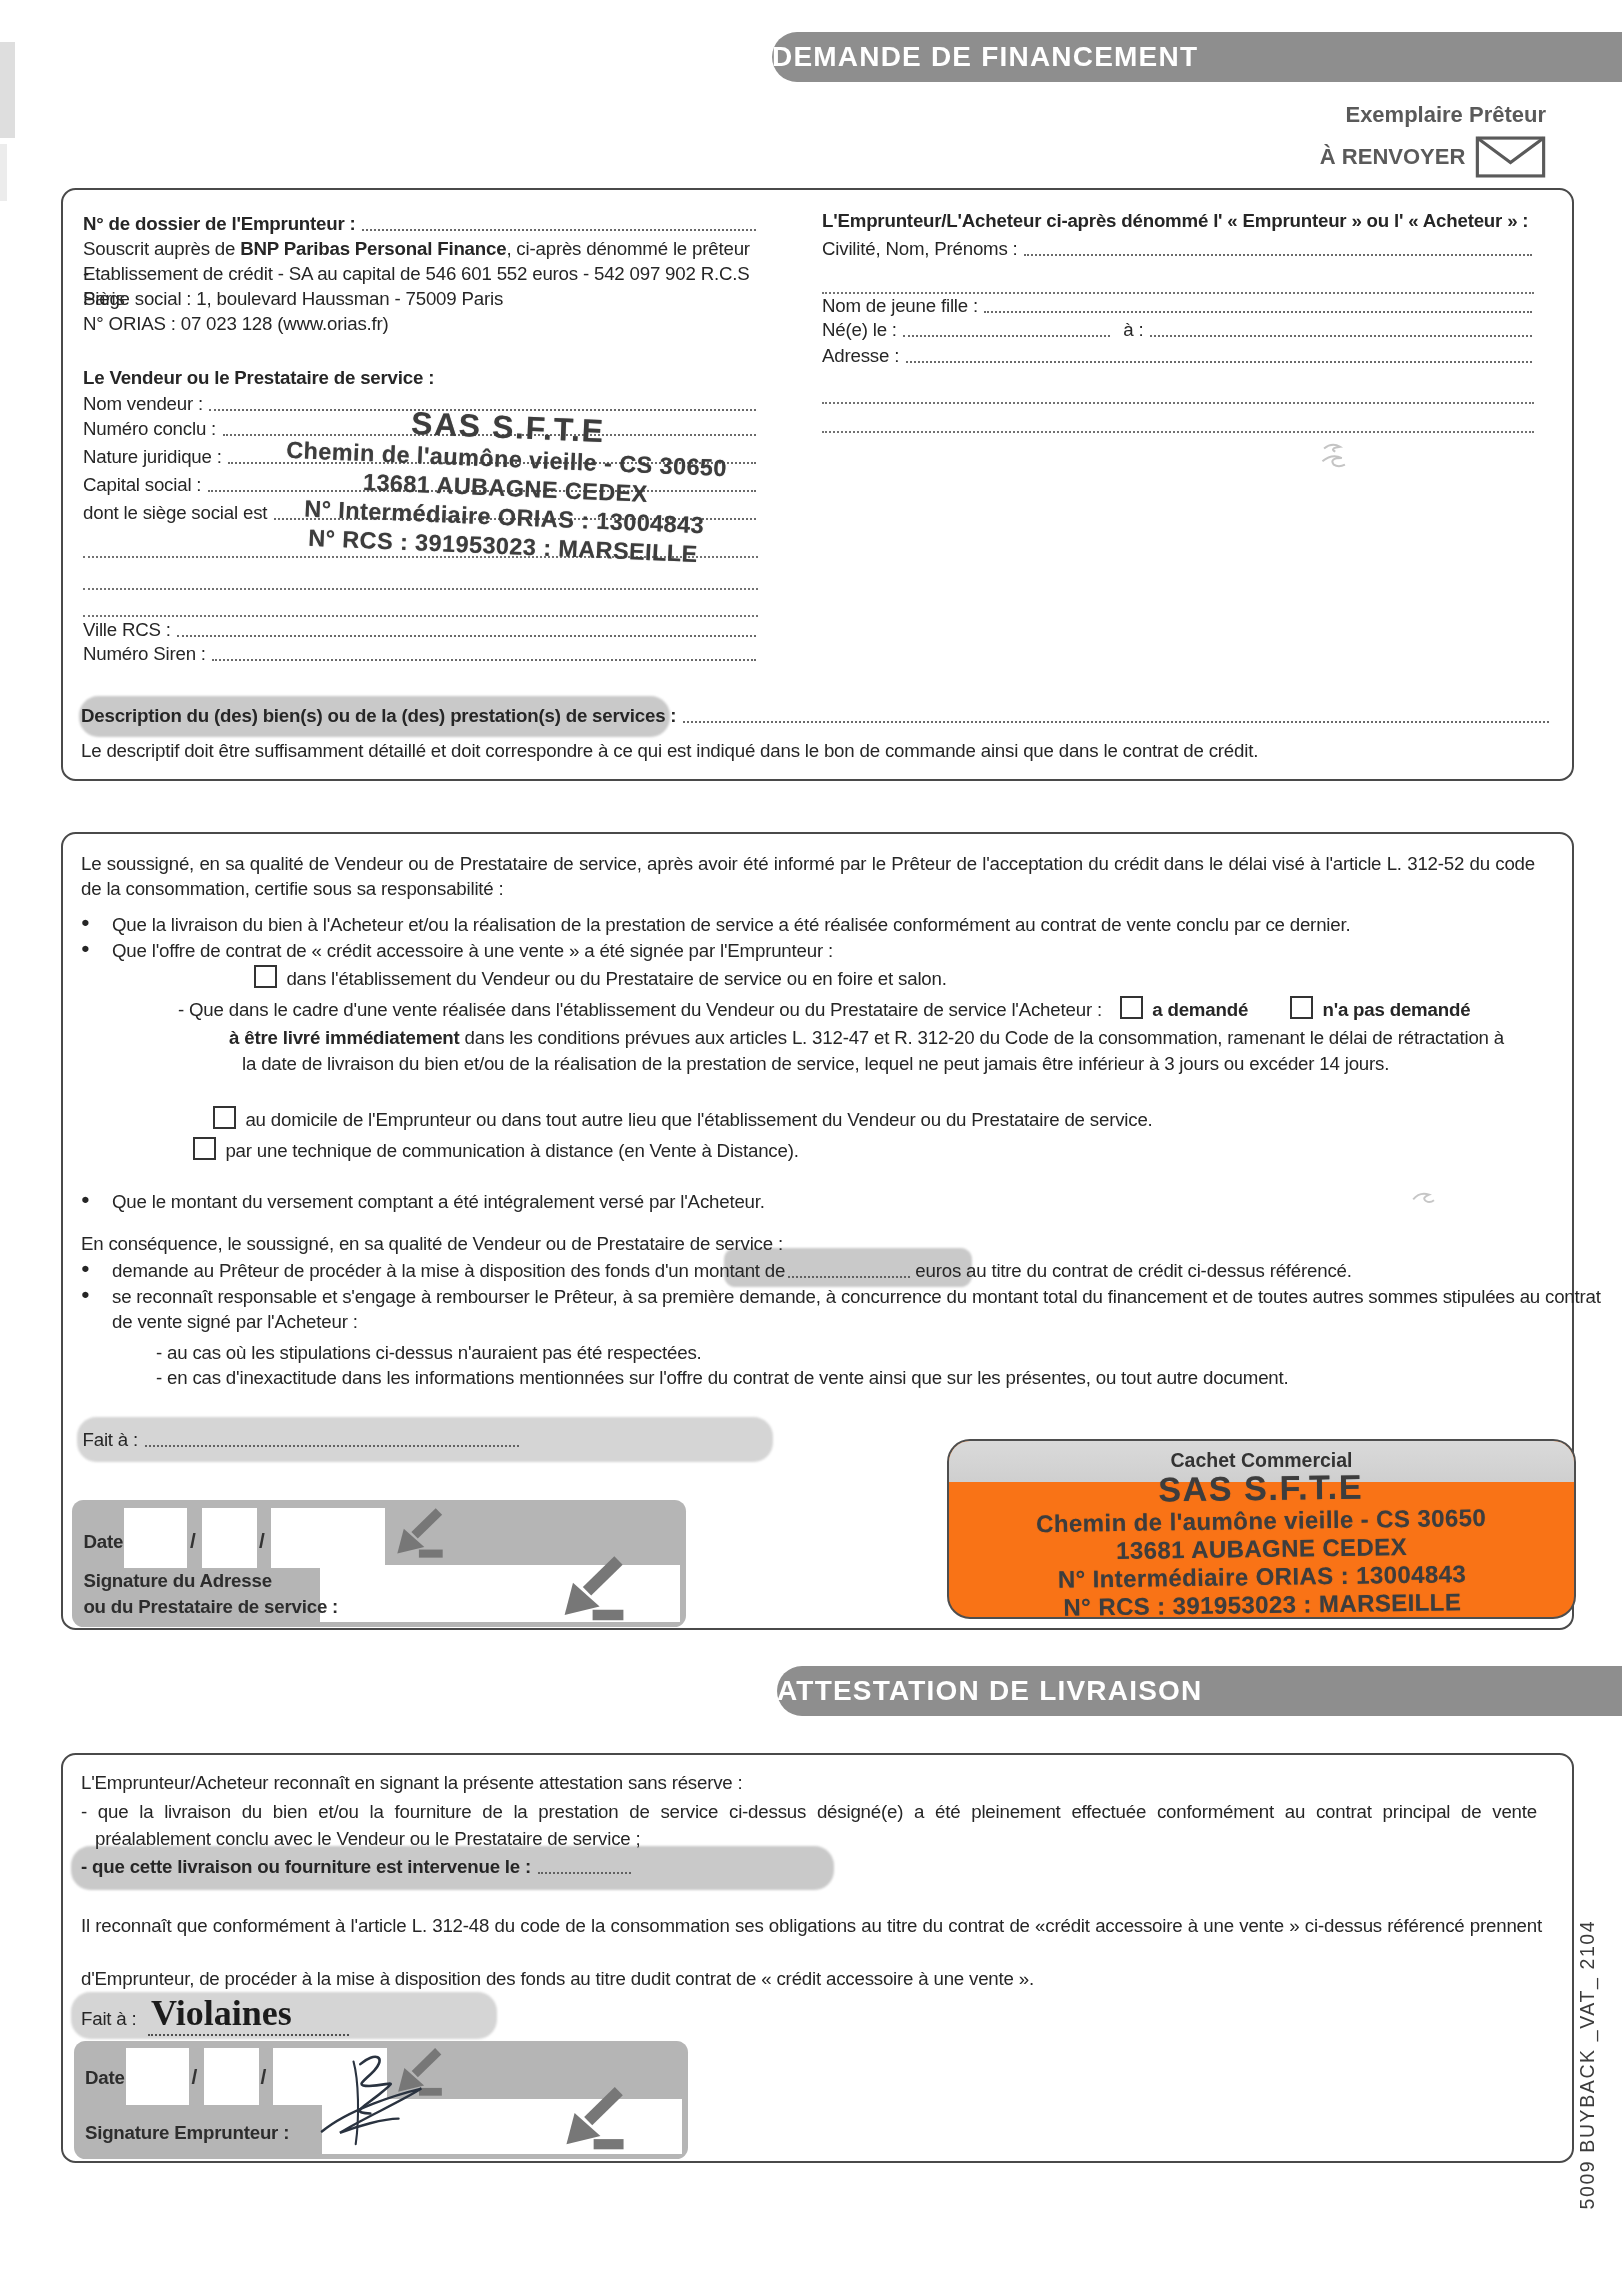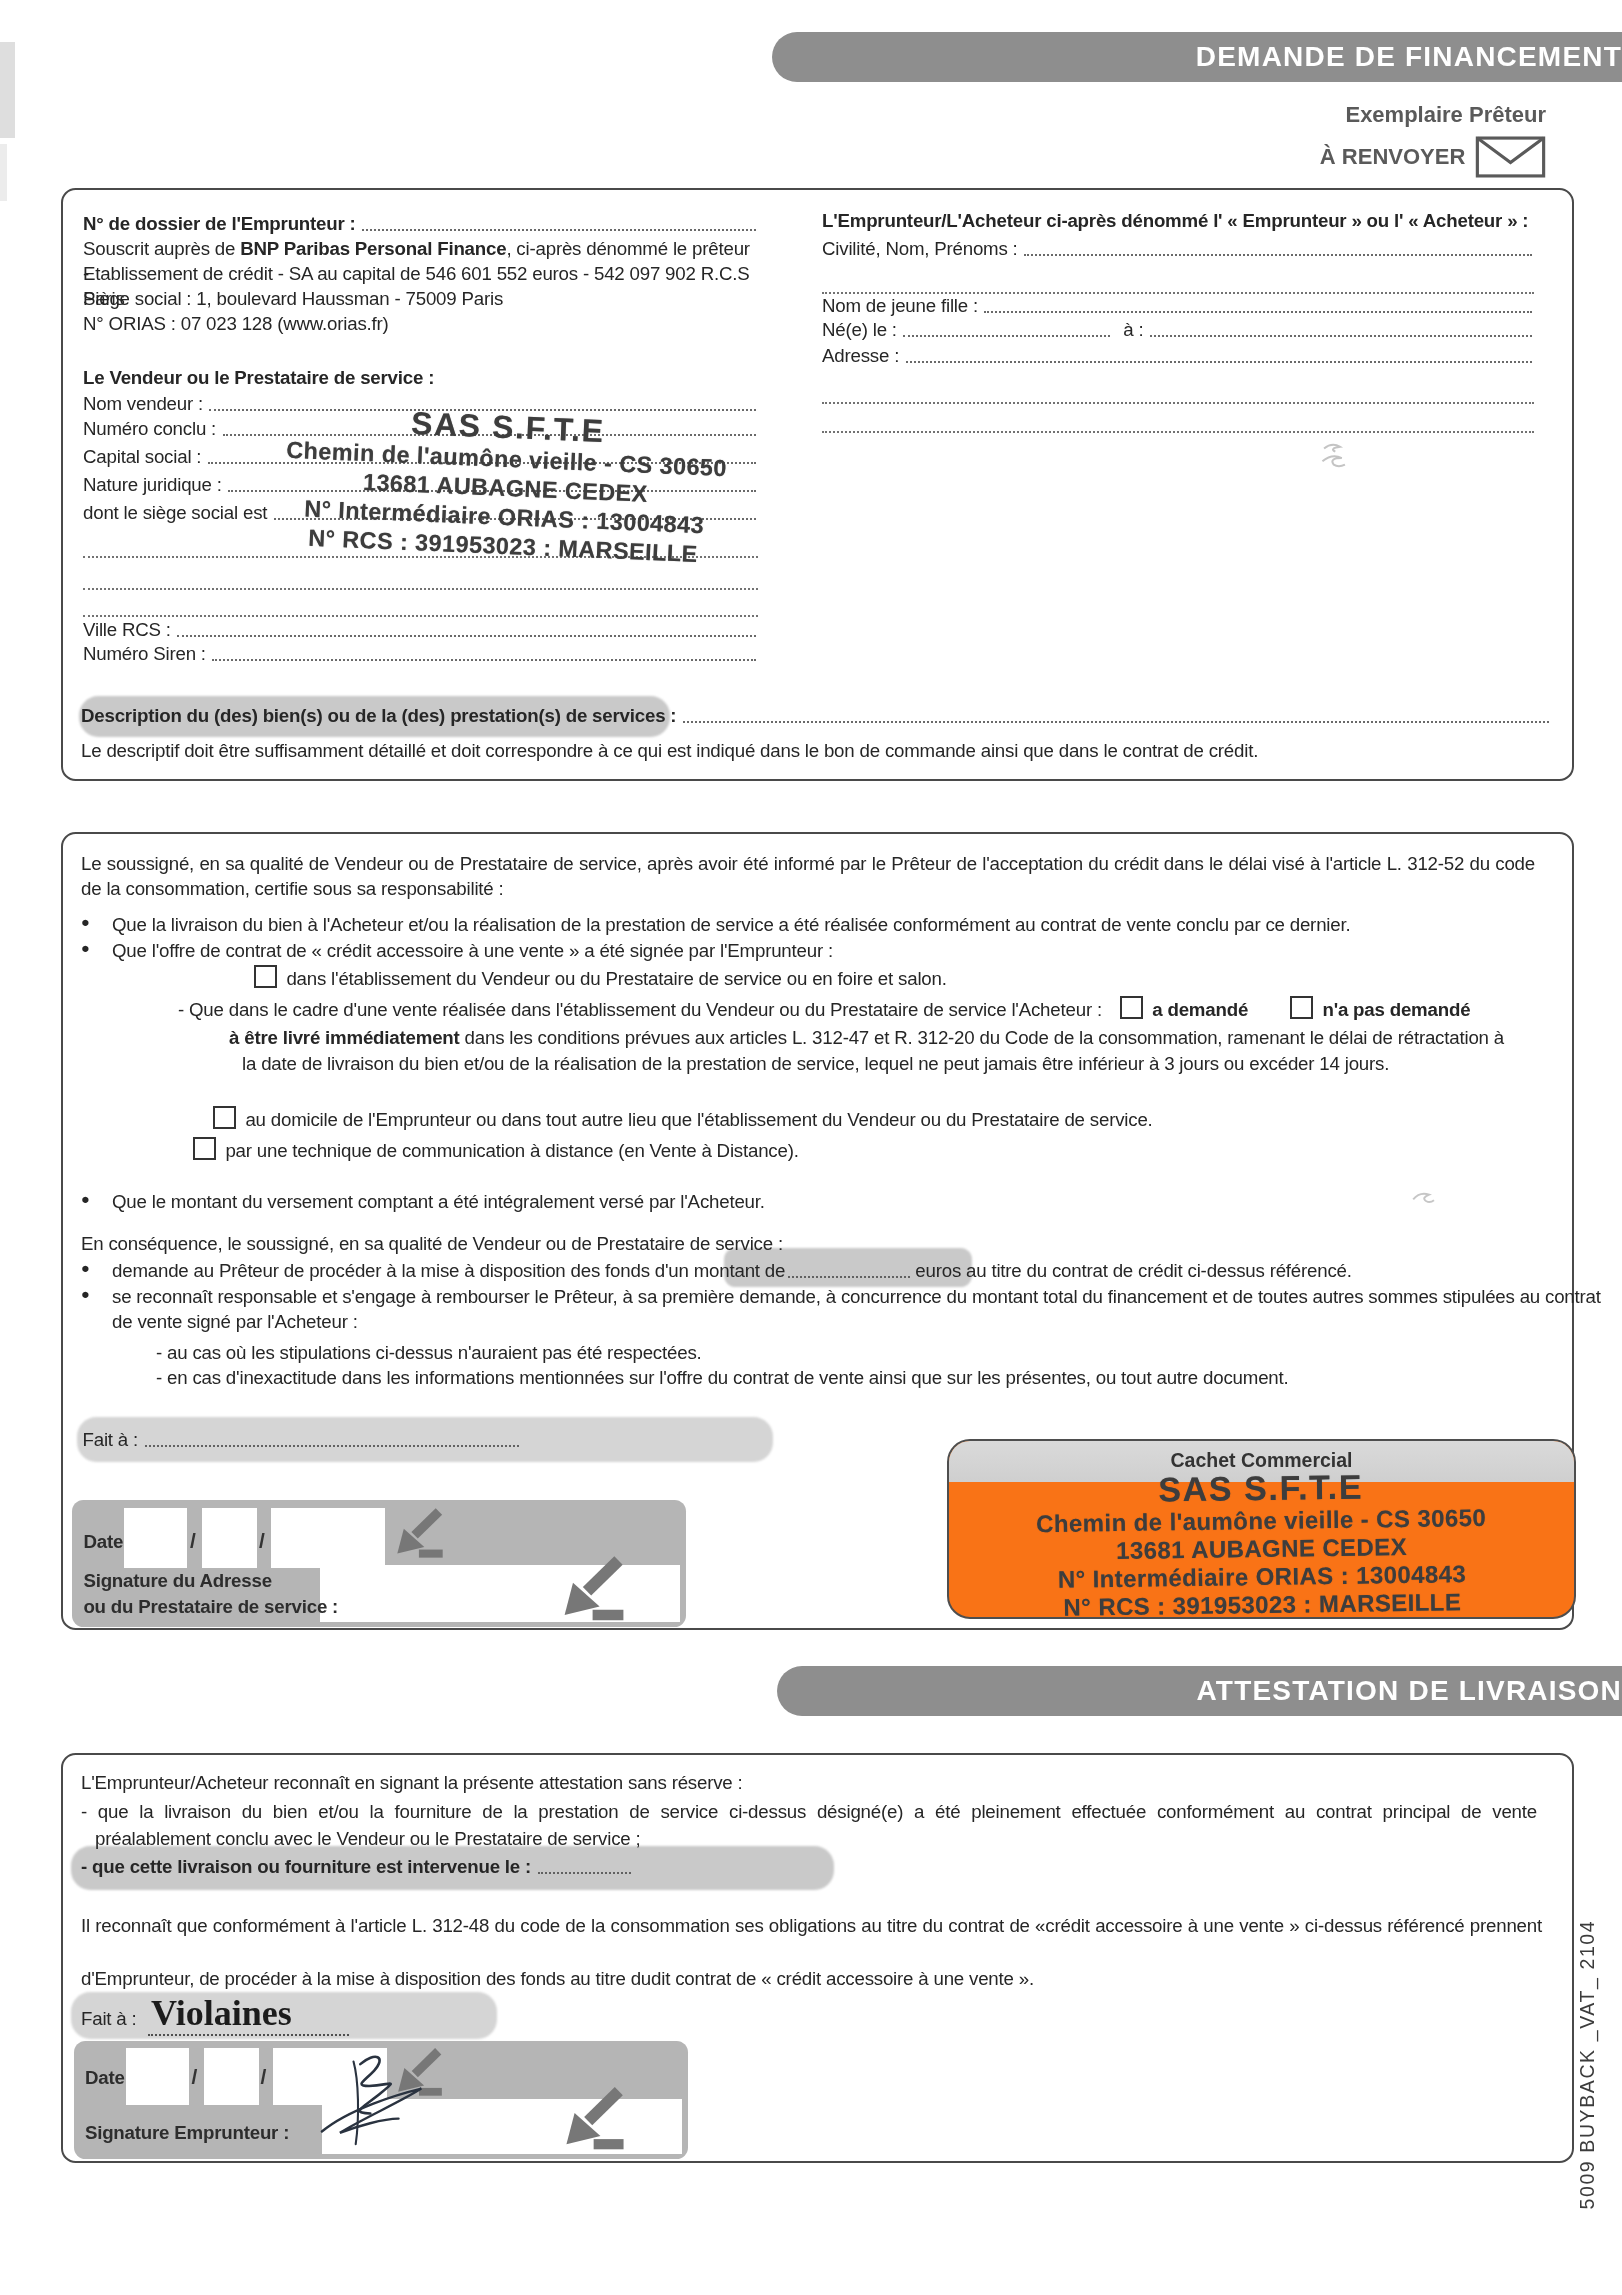--- a/index.html
+++ b/index.html
@@ -5,21 +5,21 @@
   html,body{margin:0;padding:0;}
   body{
     width:1623px;height:2295px;position:relative;background:#ffffff;
     font-family:"Liberation Sans", sans-serif;color:#262626;
     -webkit-font-smoothing:antialiased;
   }
   .abs{position:absolute;}
   
   .bar{
     position:absolute;background:#8e8e8e;border-radius:25px 0 0 25px;
-    display:flex;align-items:center;justify-content:flex-end;
+    display:flex;align-items:center;justify-content:flex-start;
     color:#fff;font-weight:bold;font-size:28px;letter-spacing:1.2px;
   }
   .copy-note{position:absolute;right:77px;top:102px;text-align:right;color:#5a5a5a;font-weight:bold;font-size:22px;}
   .copy-note .l2{display:flex;align-items:center;justify-content:flex-end;gap:9.7px;margin-top:6.5px;}
   
   .fbox{position:absolute;border:2.4px solid #4a4a4a;border-radius:14.6px;background:#fff;}
   
   .t{font-size:18.7px;letter-spacing:-0.2px;line-height:25px;justify-content:space-between;}
   .b{font-weight:bold;}
   .jst{text-align:justify;}
@@ -97,25 +97,25 @@
     <div class="t b" style="height:27px;">Le Vendeur ou le Prestataire de service :</div>
     <div class="row t" style="height:24px;">
       <span class="lab">Nom vendeur :</span>
         <span class="dots"></span>
     </div>
     <div class="row t" style="height:25px;">
       <span class="lab">Numéro conclu :</span>
         <span class="dots"></span>
     </div>
     <div class="row t" style="height:28px;">
+      <span class="lab">Nature juridique :</span>
+        <span class="dots"></span>
+    </div>
+    <div class="row t" style="height:28px;">
       <span class="lab">Capital social :</span>
-        <span class="dots"></span>
-    </div>
-    <div class="row t" style="height:28px;">
-      <span class="lab">Nature juridique :</span>
         <span class="dots"></span>
     </div>
     <div class="row t" style="height:28px;">
       <span class="lab">dont le siège social est</span>
         <span class="dots"></span>
     </div>
     <div class="dotrow" style="margin-top:29px;"></div>
     <div class="dotrow" style="margin-top:29px;"></div>
     <div class="dotrow" style="margin-top:23.5px;"></div>
     <div class="row t" style="height:25px;">

